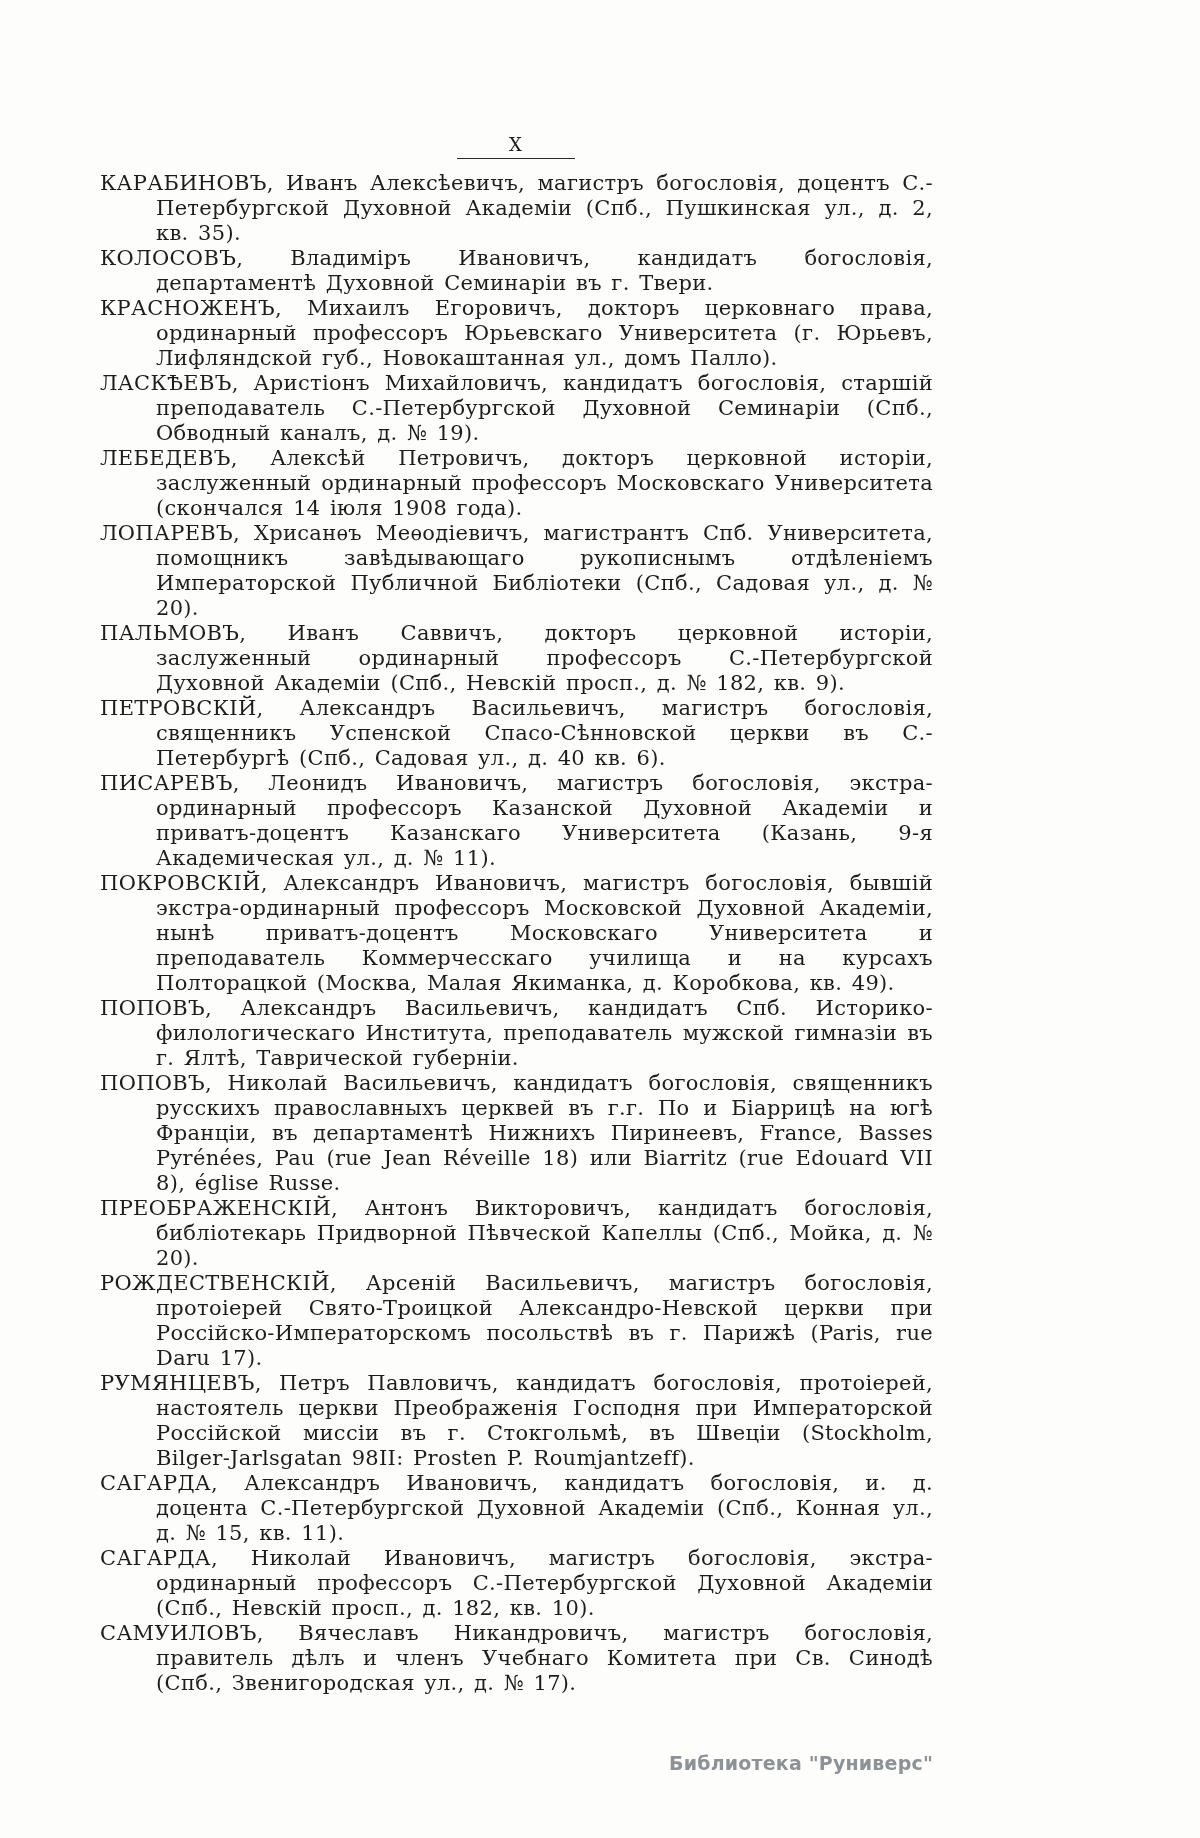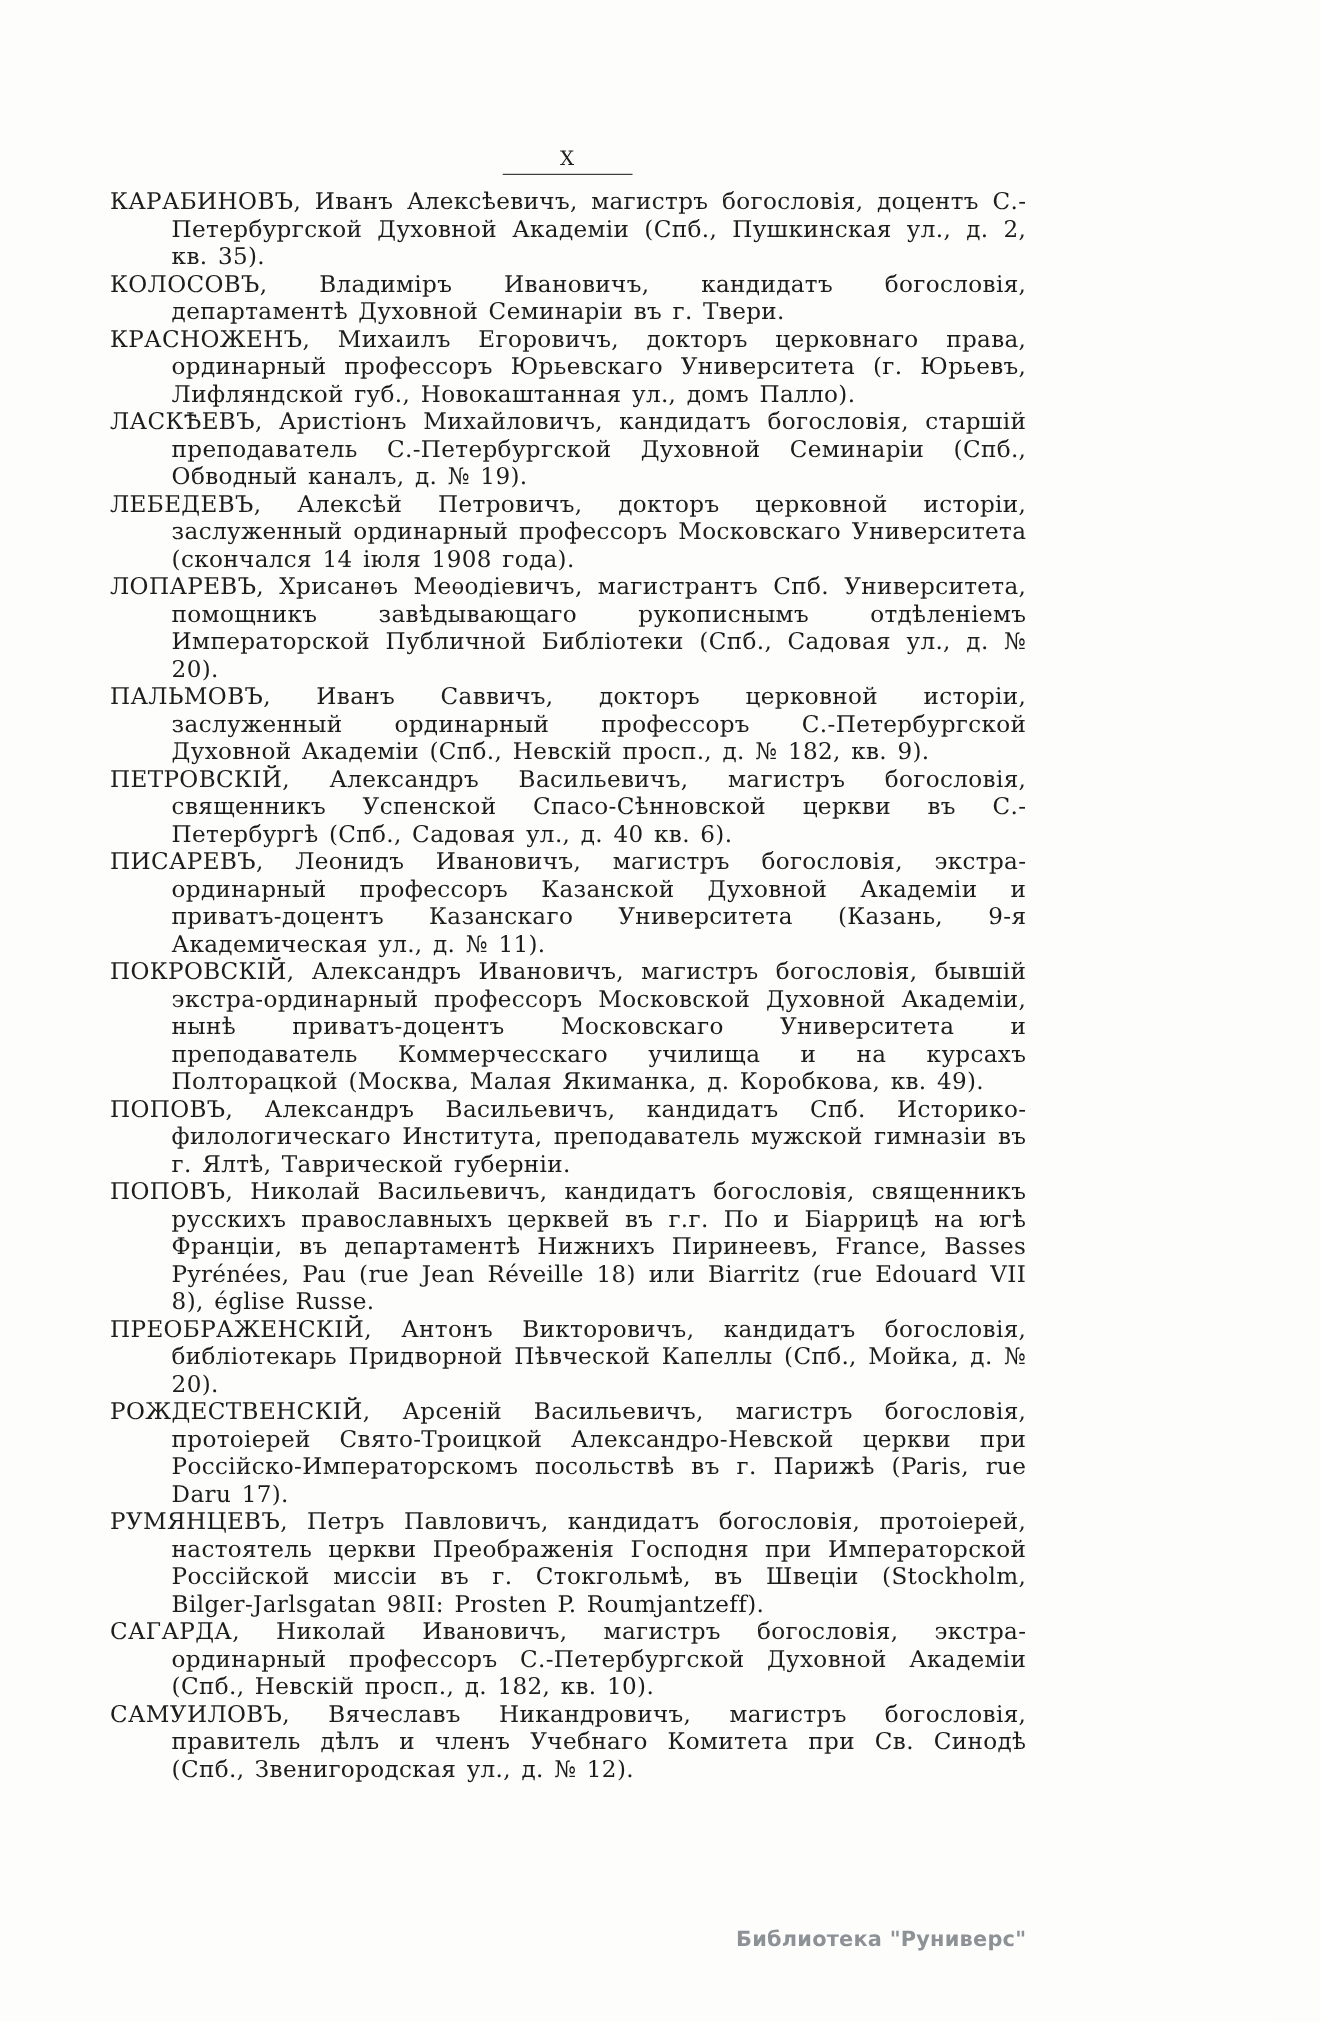--- a/index.html
+++ b/index.html
@@ -79,19 +79,20 @@
     <p>ЛОПАРЕВЪ, Хрисанѳъ Меѳодіевичъ, магистрантъ Спб. Университета, помощникъ завѣдывающаго рукописнымъ отдѣленіемъ Императорской Публичной Библіотеки (Спб., Садовая ул., д. № 20).</p>
     <p>ПАЛЬМОВЪ, Иванъ Саввичъ, докторъ церковной исторіи, заслуженный ординарный профессоръ С.-Петербургской Духовной Академіи (Спб., Невскій просп., д. № 182, кв. 9).</p>
     <p>ПЕТРОВСКІЙ, Александръ Васильевичъ, магистръ богословія, священникъ Успенской Спасо-Сѣнновской церкви въ С.-Петербургѣ (Спб., Садовая ул., д. 40 кв. 6).</p>
     <p>ПИСАРЕВЪ, Леонидъ Ивановичъ, магистръ богословія, экстра-ординарный профессоръ Казанской Духовной Академіи и приватъ-доцентъ Казанскаго Университета (Казань, 9-я Академическая ул., д. № 11).</p>
     <p>ПОКРОВСКІЙ, Александръ Ивановичъ, магистръ богословія, бывшій экстра-ординарный профессоръ Московской Духовной Академіи, нынѣ приватъ-доцентъ Московскаго Университета и преподаватель Коммерчесскаго училища и на курсахъ Полторацкой (Москва, Малая Якиманка, д. Коробкова, кв. 49).</p>
     <p>ПОПОВЪ, Александръ Васильевичъ, кандидатъ Спб. Историко-филологическаго Института, преподаватель мужской гимназіи въ г. Ялтѣ, Таврической губерніи.</p>
     <p>ПОПОВЪ, Николай Васильевичъ, кандидатъ богословія, священникъ русскихъ православныхъ церквей въ г.г. По и Біаррицѣ на югѣ Франціи, въ департаментѣ Нижнихъ Пиринеевъ, France, Basses Pyrénées, Pau (rue Jean Réveille 18) или Biarritz (rue Edouard VII 8), église Russe.</p>
     <p>ПРЕОБРАЖЕНСКІЙ, Антонъ Викторовичъ, кандидатъ богословія, библіотекарь Придворной Пѣвческой Капеллы (Спб., Мойка, д. № 20).</p>
     <p>РОЖДЕСТВЕНСКІЙ, Арсеній Васильевичъ, магистръ богословія, протоіерей Свято-Троицкой Александро-Невской церкви при Россійско-Императорскомъ посольствѣ въ г. Парижѣ (Paris, rue Daru 17).</p>
     <p>РУМЯНЦЕВЪ, Петръ Павловичъ, кандидатъ богословія, протоіерей, настоятель церкви Преображенія Господня при Императорской Россійской миссіи въ г. Стокгольмѣ, въ Швеціи (Stockholm, Bilger-Jarlsgatan 98II: Prosten P. Roumjantzeff).</p>
+    <p>САГАРДА, Александръ Ивановичъ, кандидатъ богословія, и. д. доцента С.-Петербургской Духовной Академіи (Спб., Конная ул., д. № 15, кв. 11).</p>
     <p>САГАРДА, Николай Ивановичъ, магистръ богословія, экстра-ординарный профессоръ С.-Петербургской Духовной Академіи (Спб., Невскій просп., д. 182, кв. 10).</p>
-    <p>САМУИЛОВЪ, Вячеславъ Никандровичъ, магистръ богословія, правитель дѣлъ и членъ Учебнаго Комитета при Св. Синодѣ (Спб., Звенигородская ул., д. № 12).</p>
+    <p>САМУИЛОВЪ, Вячеславъ Никандровичъ, магистръ богословія, правитель дѣлъ и членъ Учебнаго Комитета при Св. Синодѣ (Спб., Звенигородская ул., д. № 17).</p>
   </div>
 
   <div class="watermark">Библиотека "Руниверс"</div>
 
 </div>
 
 </body></html>

